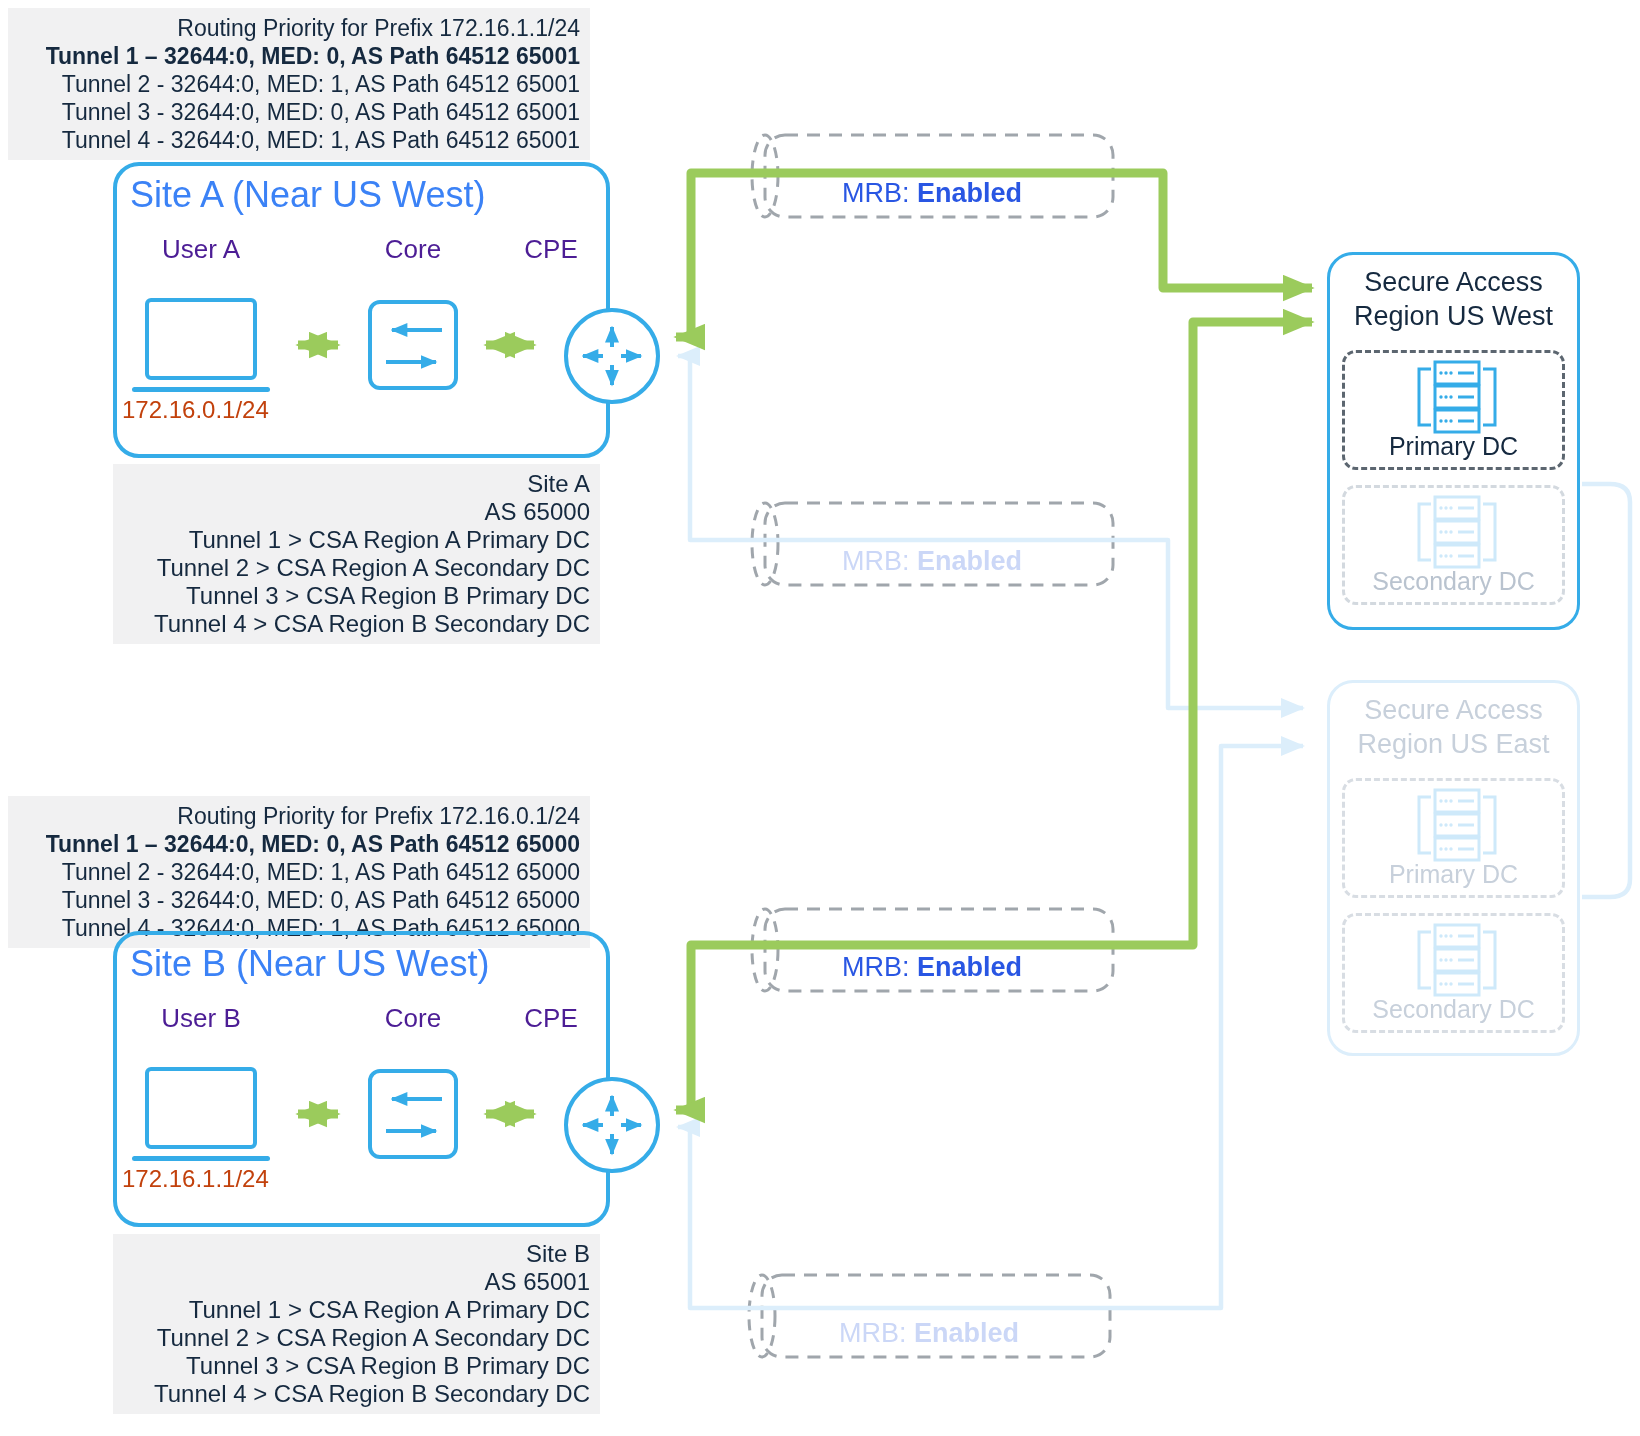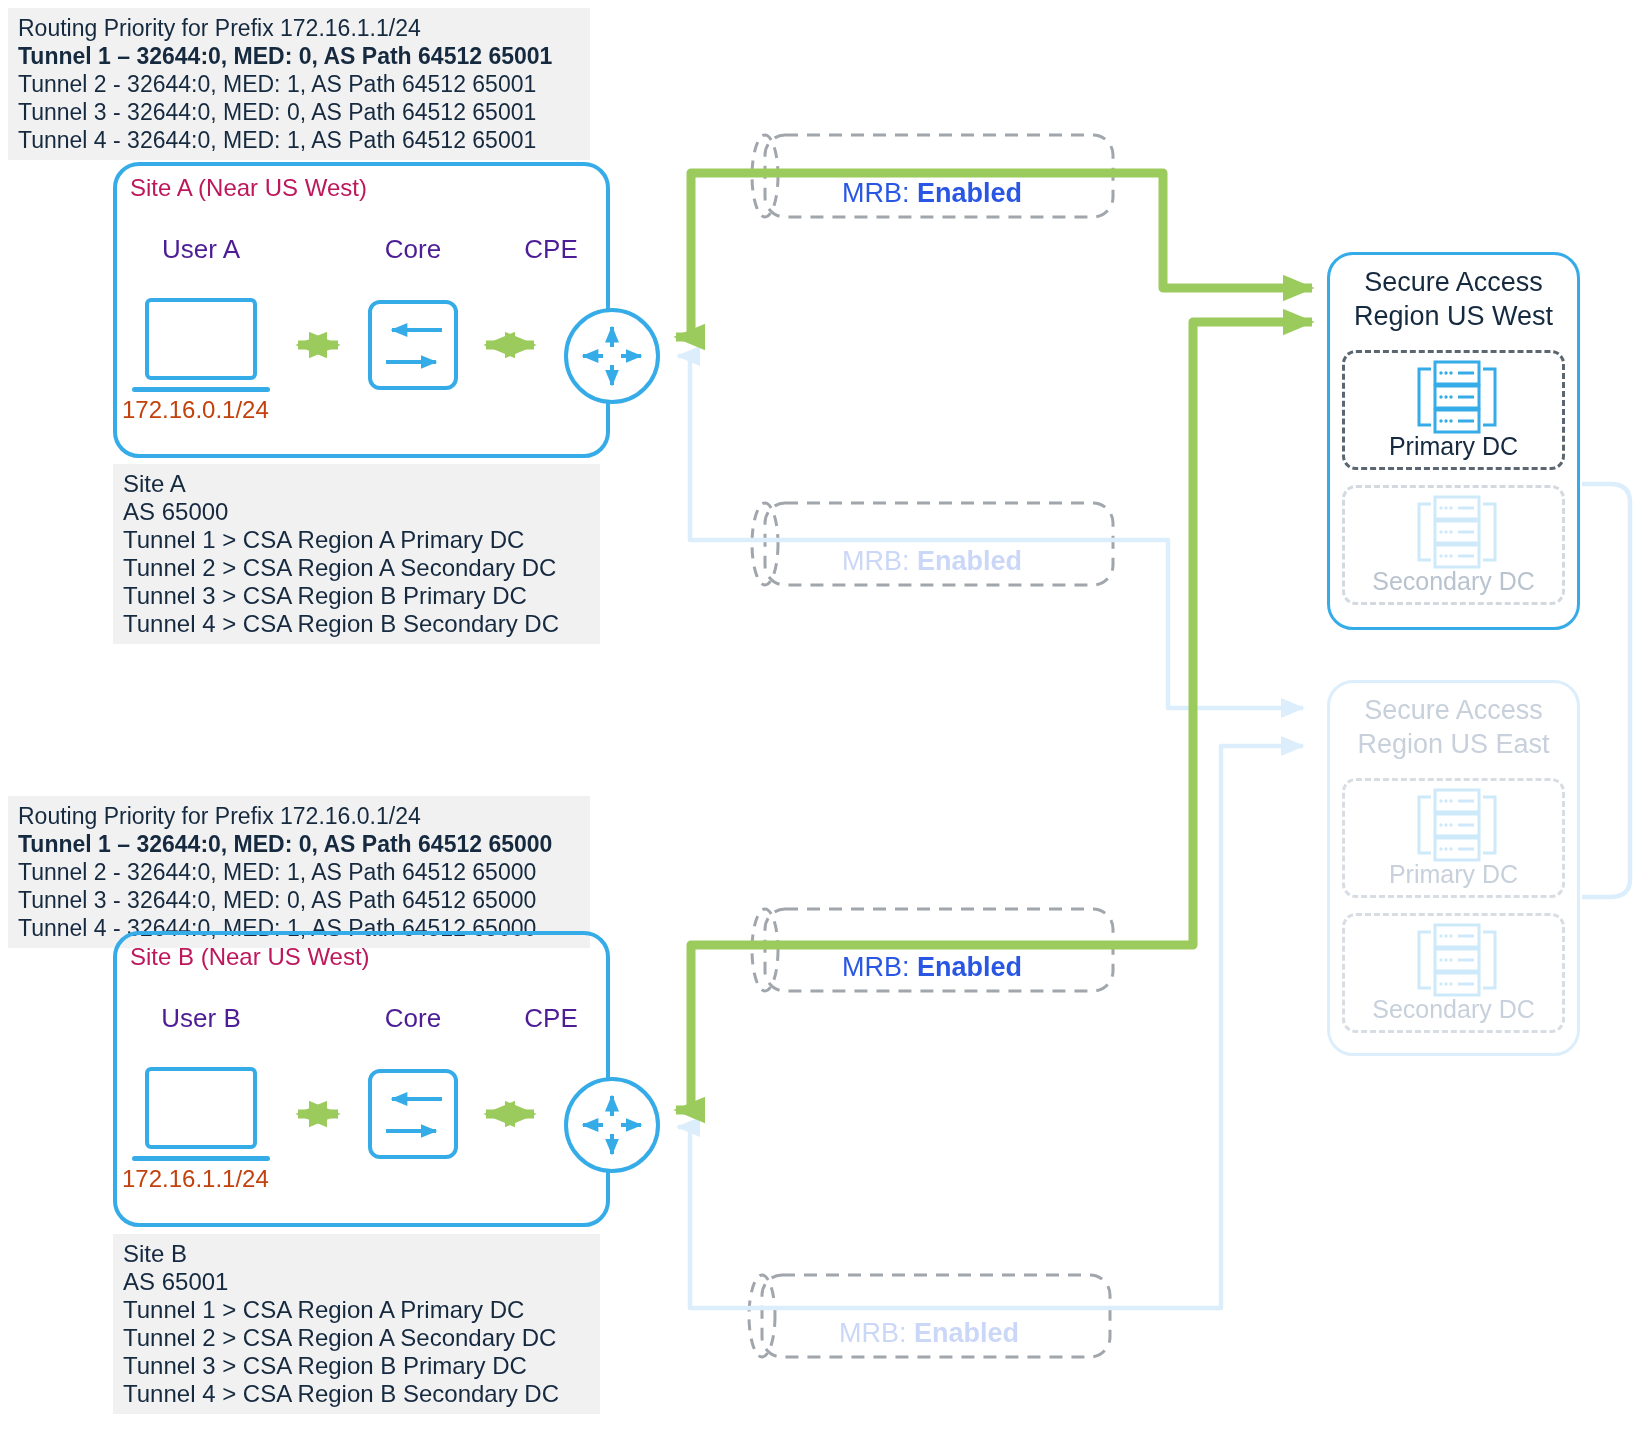--- a/index.html
+++ b/index.html
@@ -1,32 +1,32 @@
 <!DOCTYPE html>
 <html><head>
 <meta charset="utf-8">
 <style>
   html,body{margin:0;padding:0;background:#ffffff;}
   #stage{position:relative;width:1640px;height:1436px;background:#ffffff;overflow:hidden;
          font-family:"Liberation Sans", sans-serif;color:#15293F;}
   .abs{position:absolute;}
 
   
-  .textblock{background:#F1F1F2;padding:6px 10px;font-size:23px;line-height:28px;color:#15293F;}
+  .textblock{background:#F1F1F2;padding:6px 10px;font-size:23px;line-height:28px;color:#15293F;text-align:right;}
   .textblock .bold{font-weight:bold;}
   #routing-a{left:8px;top:8px;width:562px;}
   #routing-b{left:8px;top:796px;width:562px;}
   #info-a{left:113px;top:464px;width:467px;font-size:24px;}
   #info-b{left:113px;top:1234px;width:467px;font-size:24px;}
 
   
   .sitebox{width:497px;height:296px;border:4px solid #35ACE8;border-radius:26px;box-sizing:border-box;background:transparent;}
   #site-a-box{left:113px;top:162px;}
   #site-b-box{left:113px;top:931px;}
-  .site-title{font-size:24px;color:#be185d;}
+  .site-title{font-size:36px;color:#3b82f6;}
   .site-label{font-size:26px;color:#4c1d95;text-align:center;}
 
   
   .laptop-screen{width:112px;height:82px;border:4px solid #35ACE8;border-radius:6px;box-sizing:border-box;background:#fff;}
   .laptop-base{width:138px;height:5px;background:#35ACE8;border-radius:3px;}
   
   .core-box{width:90px;height:90px;border:4px solid #35ACE8;border-radius:12px;box-sizing:border-box;background:#fff;}
   
   .cpe-circle{width:96px;height:96px;border:4px solid #35ACE8;border-radius:50%;box-sizing:border-box;background:#fff;}
 

